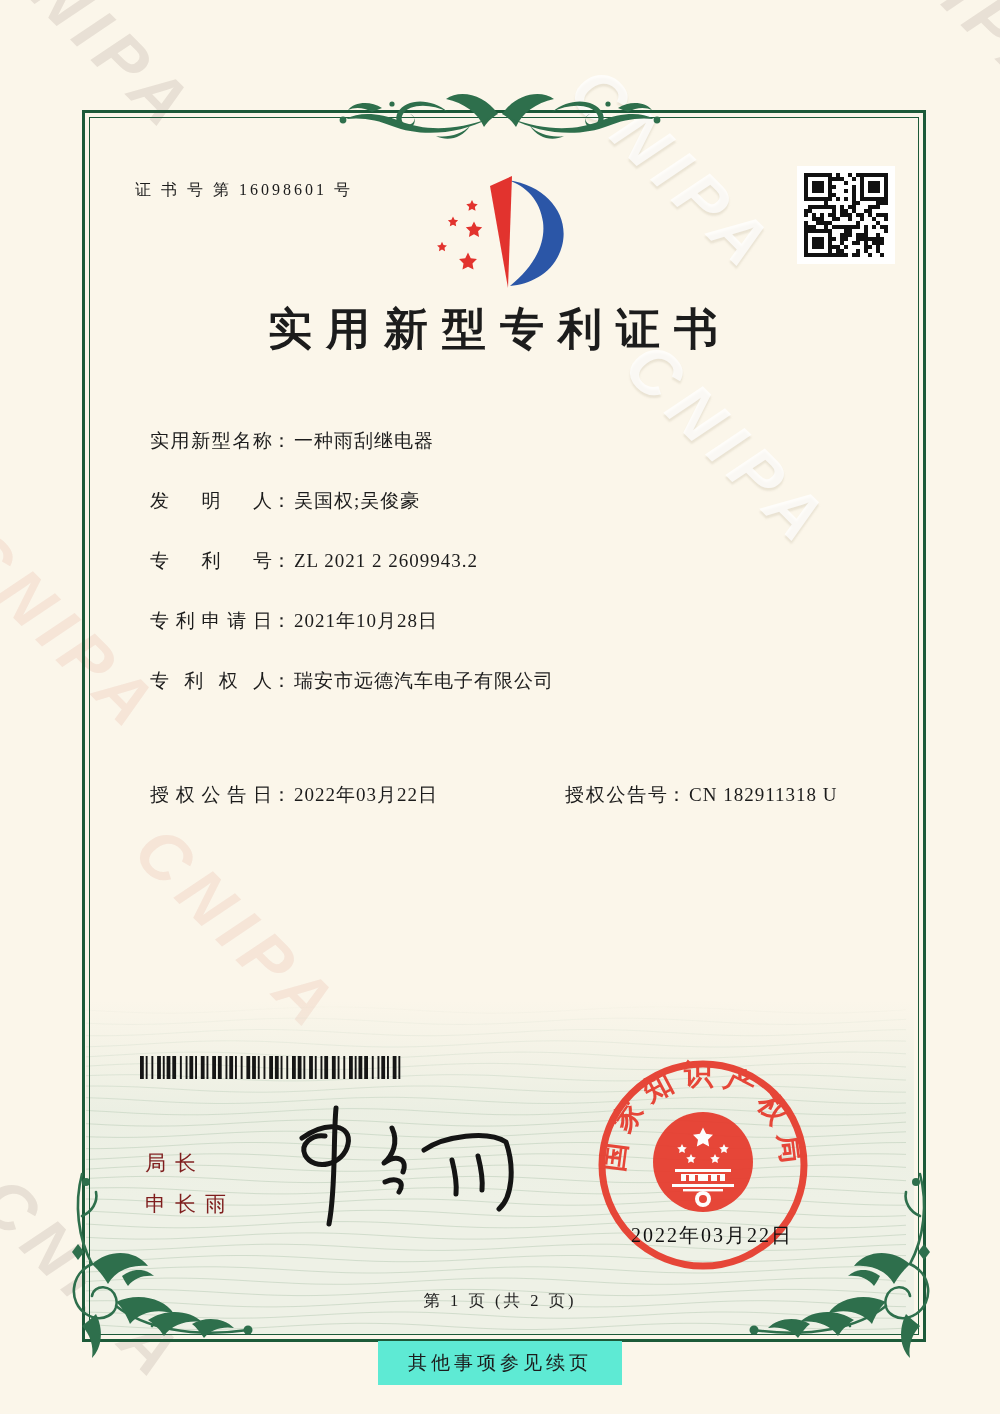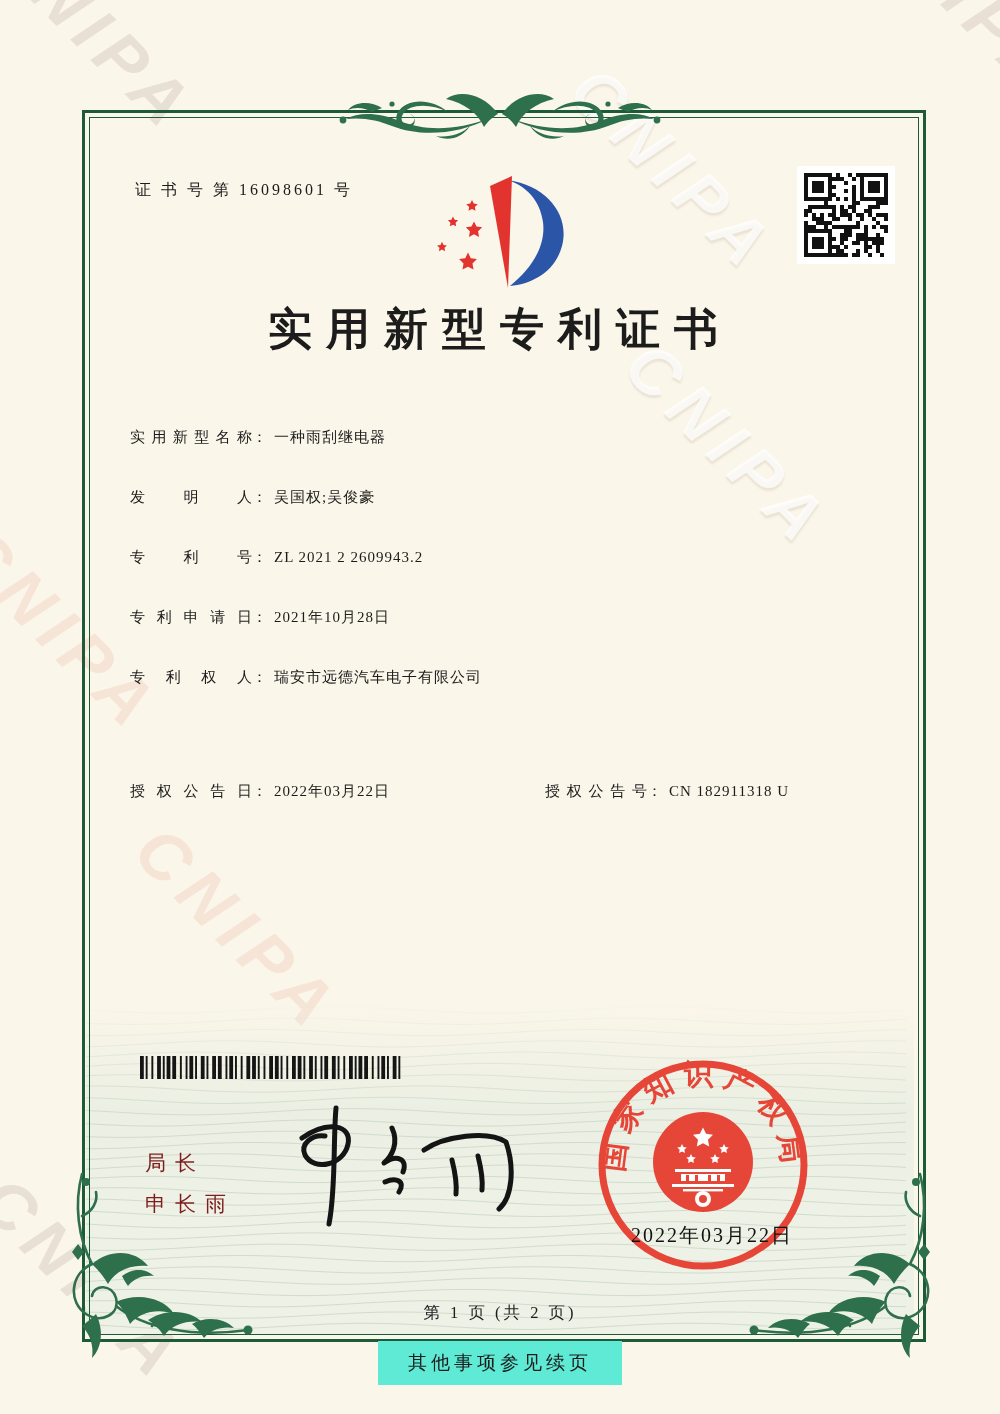--- a/index.html
+++ b/index.html
@@ -54,21 +54,21 @@
     position:absolute;left:797px;top:166px;width:98px;height:98px;
     background:#ffffff;z-index:5;display:flex;align-items:center;justify-content:center;
   }
   .logo{position:absolute;left:420px;top:172px;width:170px;height:122px;z-index:5;}
   .title{
     position:absolute;left:0;top:300px;width:1000px;
     text-align:center;font-size:44px;font-weight:bold;
     letter-spacing:14px;z-index:5;
   }
   
-  .frow{position:absolute;left:130px;font-size:15px;z-index:5;white-space:nowrap;}
+  .frow{position:absolute;left:150px;font-size:19px;z-index:5;white-space:nowrap;}
   .flabel{display:inline-block;width:122px;text-align:justify;text-align-last:justify;}
   .fcolon{display:inline-block;width:20px;}
   .fvalue{display:inline-block;margin-left:2px;letter-spacing:1px;}
   .grant-right{position:absolute;left:415px;top:0;}
   .grant-right .flabel{width:102px;}
   
   .body-text{
     position:absolute;left:128px;top:828px;width:756px;z-index:5;
     font-size:20.5px;line-height:1.86;text-align:justify;letter-spacing:0.5px;
   }
@@ -83,21 +83,21 @@
   }
   .signature{position:absolute;left:272px;top:1092px;z-index:6;}
   
   .seal{position:absolute;left:586px;top:1048px;width:234px;height:234px;z-index:6;opacity:0.94;}
   .seal-date{
     position:absolute;left:612px;top:1222px;width:200px;z-index:7;
     font-size:20px;letter-spacing:2px;text-align:center;color:#111;
   }
   .page-num{
     position:absolute;left:0;top:1290px;width:1000px;text-align:center;
-    font-size:16.5px;letter-spacing:3px;z-index:5;margin-top:12px;
+    font-size:16.5px;letter-spacing:3px;z-index:5;
   }
   .cont-note{
     position:absolute;left:500px;top:1341px;transform:translateX(-50%);
     background:#5eead4;padding:9px 30px;z-index:5;
     font-size:19px;letter-spacing:4px;
   }
   .ornament{z-index:5;pointer-events:none;}
   .corner-br{transform:scaleX(-1);}
 </style>
 </head>

